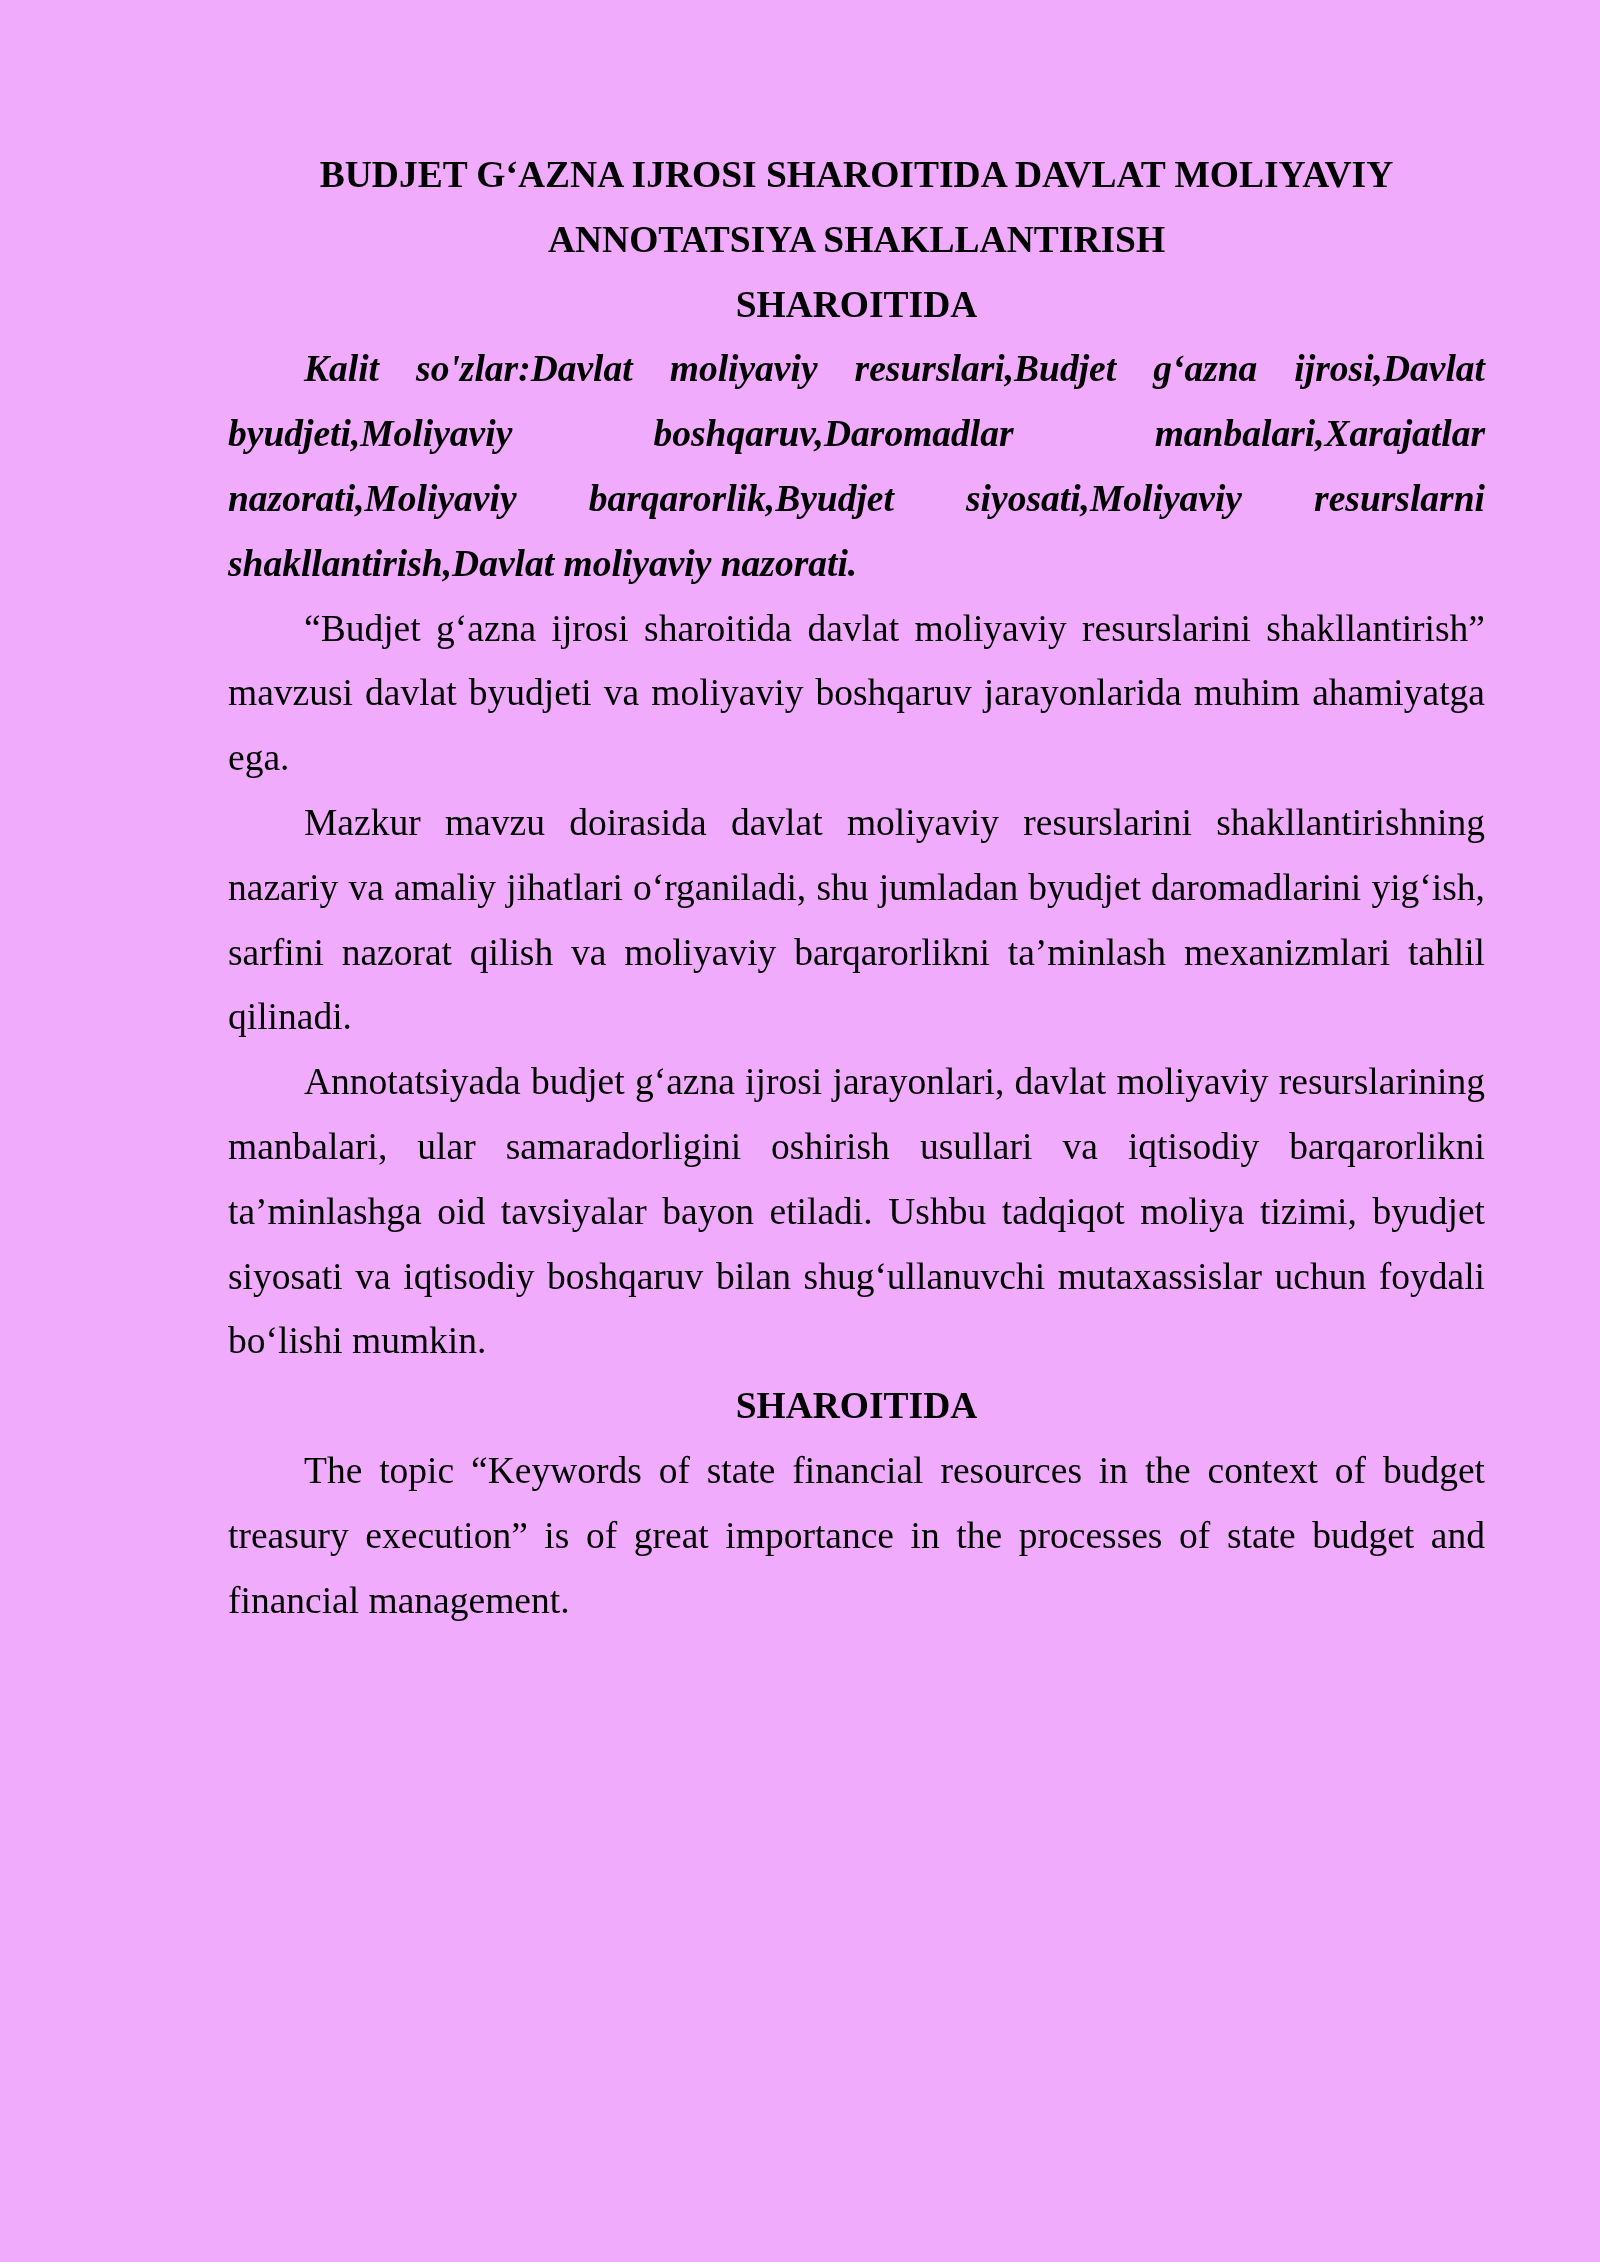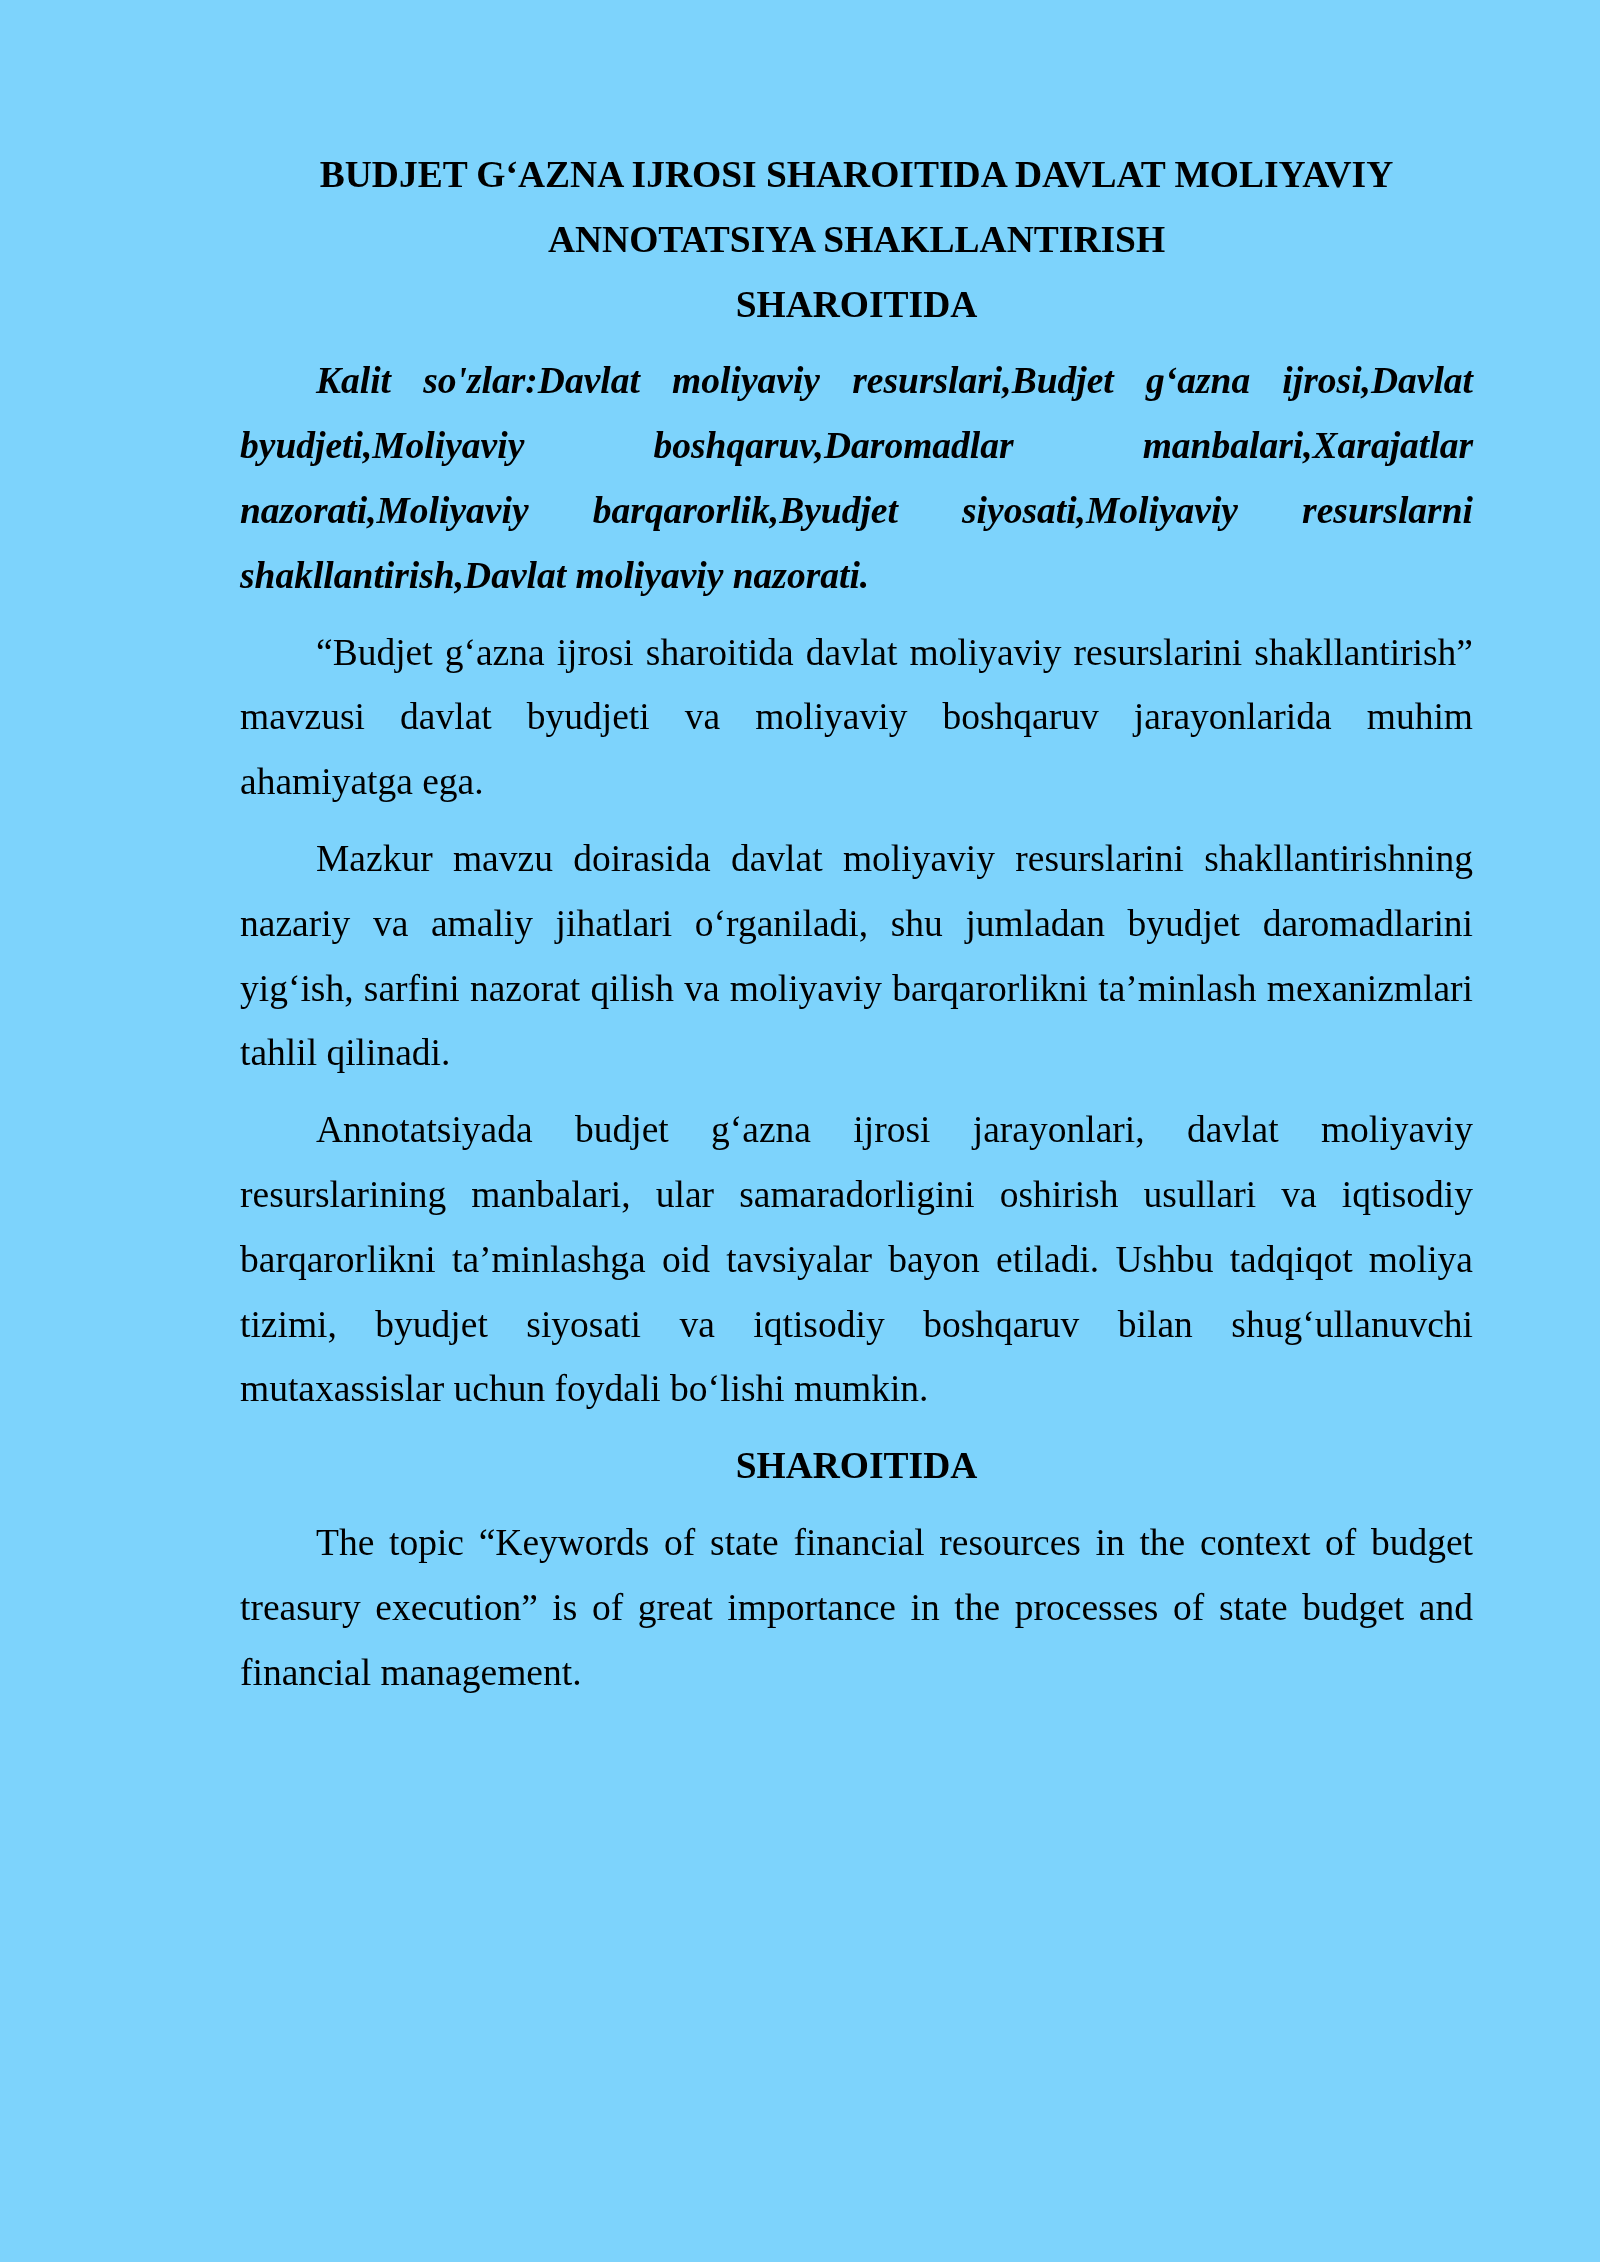--- a/index.html
+++ b/index.html
@@ -4,21 +4,21 @@
 <style>
   html, body {
     margin: 0;
     padding: 0;
     background: #ffffff;
   }
   .page {
     position: relative;
     width: 1600px;
     height: 2262px;
-    background: #7dd3fc;
+    background: #f0abfc;
     overflow: hidden;
   }
   .content {
     position: absolute;
     left: 228px;
     top: 143px;
     width: 1257px;
     color: #000000;
     font-family: "Liberation Serif", serif;
     font-size: 37.5px;
@@ -30,21 +30,21 @@
     margin: 0;
     padding: 0;
     font-size: inherit;
     line-height: inherit;
     font-weight: bold;
     text-align: center;
     text-indent: 0;
   }
   .content h1 span { display: block; }
   .content p {
-    margin: 12px;
+    margin: 0;
     padding: 0;
     text-indent: 76px;
   }
   .kw {
     font-weight: bold;
     font-style: italic;
   }
   .cont-para {
     text-align-last: justify;
   }

